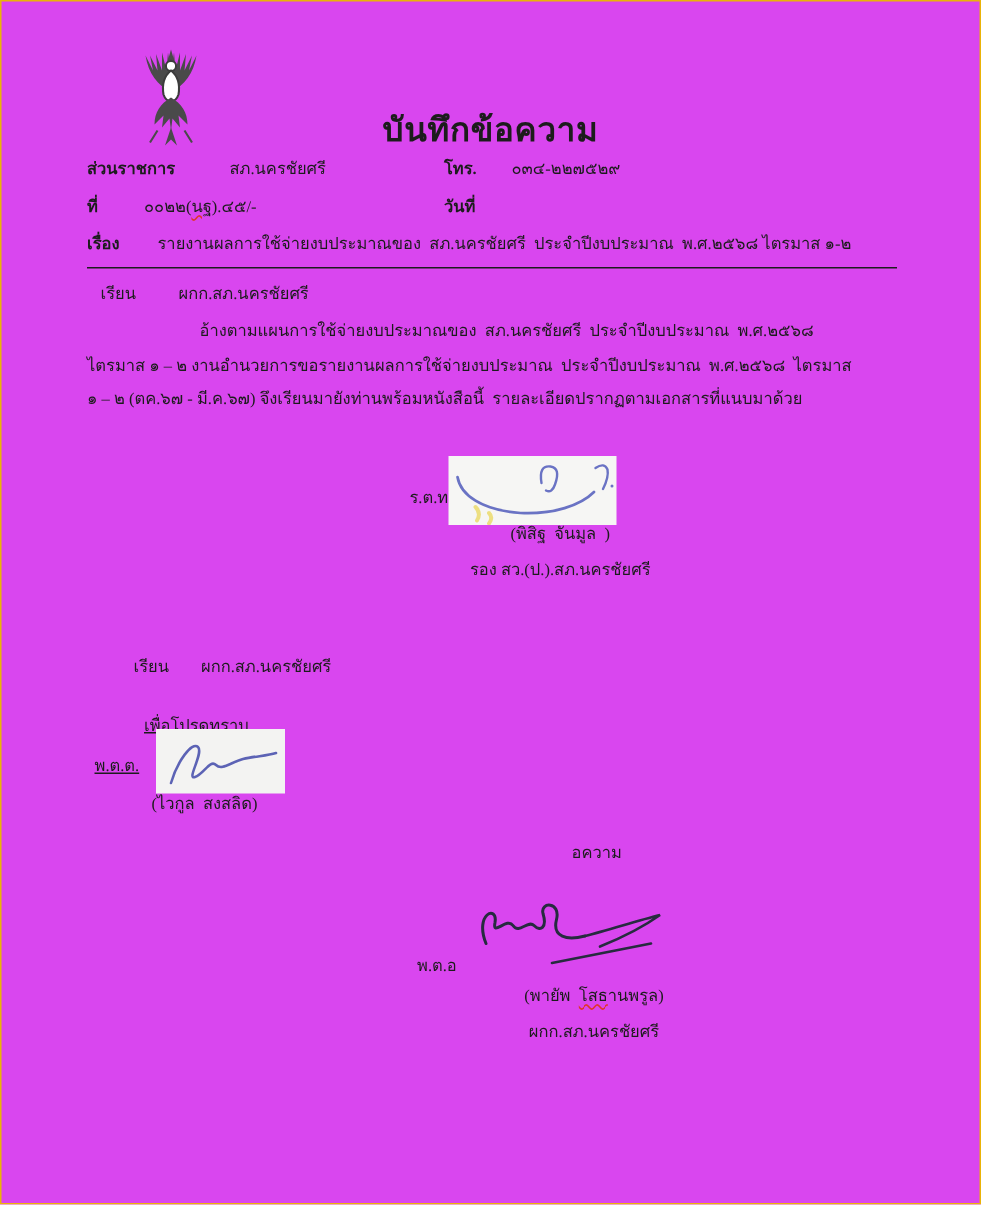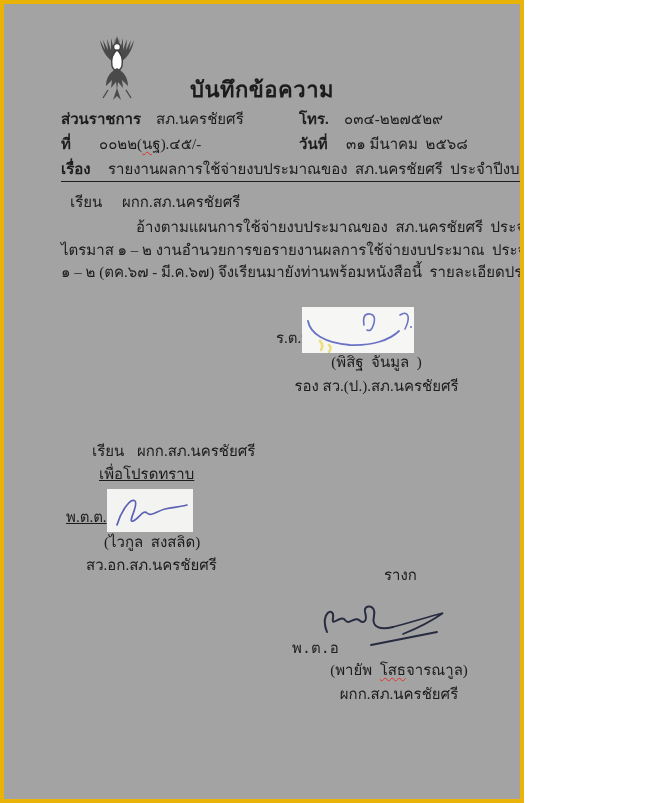--- a/index.html
+++ b/index.html
@@ -1,26 +1,26 @@
 <!DOCTYPE html>
 <html><head>
 <meta charset="utf-8">
 <style>
   html,body { margin:0; padding:0; background:#ffffff; }
   #page {
     position:relative;
-    width:524px; height:803px;
-    background:#a3a3a3;
+    width:654px; height:803px;
+    background:#d946ef;
     font-family:"Liberation Serif", serif;
     color:#1c1c1c;
     overflow:hidden;
-    border:4px solid #eab308;
+    border:1px solid #eab308;
     box-sizing:border-box;
   }
-  .t { position:absolute; white-space:pre; font-size:15px; line-height:1.25; }
+  .t { position:absolute; white-space:pre; font-size:11px; line-height:1.25; }
   .b { font-weight:bold; }
   .title { font-size:22px; font-weight:bold; letter-spacing:0.5px; }
   .center { text-align:center; }
   .rule { position:absolute; border-top:1.6px solid #1c1c1c; }
   .squiggle {
     text-decoration-line: underline;
     text-decoration-style: wavy;
     text-decoration-color: #e0342b;
     text-decoration-thickness: 1px;
     text-underline-offset: 2px;
@@ -56,21 +56,20 @@
   <div class="t title" style="left:0; right:0; top:72px; text-align:center;">บันทึกข้อความ</div>
 
   <div class="t b" style="left:57px; top:106px;">ส่วนราชการ</div>
   <div class="t" style="left:152px; top:106px;">สภ.นครชัยศรี</div>
   <div class="t b" style="left:295px; top:106px;">โทร.</div>
   <div class="t" style="left:340px; top:106px;font-family:Liberation Serif, serif;">๐๓๔-๒๒๗๕๒๙</div>
 
   <div class="t b" style="left:57px; top:131px;">ที่</div>
   <div class="t" style="left:95px; top:131px;"><span>๐๐๒๒(</span><span class="squiggle">นฐ</span><span>).๔๕/-</span></div>
   <div class="t b" style="left:295px; top:131px;">วันที่</div>
-  <div class="t" style="left:342px; top:131px;">๓๑ มีนาคม  ๒๕๖๘</div>
 
   <div class="t b" style="left:57px; top:156px;">เรื่อง</div>
   <div class="t" style="left:104px; top:156px;">รายงานผลการใช้จ่ายงบประมาณของ  สภ.นครชัยศรี  ประจำปีงบประมาณ  พ.ศ.๒๕๖๘ ไตรมาส ๑-๒</div>
 
   <div class="rule" style="left:57px; top:177px; width:540px;"></div>
 
   <div class="t" style="left:66px; top:189px;">เรียน</div>
   <div class="t" style="left:118px; top:189px;">ผกก.สภ.นครชัยศรี</div>
 
   <div class="t" style="left:132px; top:214px;">อ้างตามแผนการใช้จ่ายงบประมาณของ  สภ.นครชัยศรี  ประจำปีงบประมาณ  พ.ศ.๒๕๖๘</div>
@@ -85,37 +84,36 @@
       <path d="M62 18 q-2 -12 6 -11 q7 1 3 12 q-2 6 -6 4" stroke="#6a73c4" stroke-width="1.6"></path>
       <path d="M98 8 q6 -4 8 1 q1 5 -3 13" stroke="#6a73c4" stroke-width="1.6"></path>
       <circle cx="109" cy="20" r="1" fill="#6a73c4" stroke="none"></circle>
     </svg>
   </div>
   <div class="t center" style="left:290px; top:373px; width:165px;">รอง สว.(ป.).สภ.นครชัยศรี</div>
   <div class="t center" style="left:290px; top:349px; width:165px;">(พิสิฐ  จันมูล  )</div>
 
   <div class="t" style="left:88px; top:438px;">เรียน</div>
   <div class="t" style="left:133px; top:438px;">ผกก.สภ.นครชัยศรี</div>
-  <div class="t" style="left:95px; top:461px;text-decoration:underline;">เพื่อโปรดทราบ</div>
+  <div class="t" style="left:95px; top:477px;text-decoration:underline;">เพื่อโปรดทราบ</div>
 
   <div class="t" style="left:62px; top:504px;text-decoration:underline;">พ.ต.ต.</div>
   <div class="sigbox sig2bg" style="left:103px; top:485px; width:86px; height:43px;">
     <svg width="86" height="43" viewBox="0 0 86 43" fill="none" stroke="#5c63b5" stroke-width="1.7" stroke-linecap="round">
       <path d="M10 36 C14 22 24 8 28 12 C32 16 20 34 26 32 C32 30 36 20 40 24 C44 28 50 22 58 20 C66 18 74 18 80 16"></path>
     </svg>
   </div>
   <div class="t" style="left:100px; top:529px;">(ไวกูล  สงสลิด)</div>
-  <div class="t" style="left:82px; top:552px;">สว.อก.สภ.นครชัยศรี</div>
 
-  <div class="t" style="left:380px; top:562px;">รางก</div>
+  <div class="t" style="left:380px; top:562px;">อความ</div>
 
   <div class="sigbox" style="left:303px; top:596px; width:148px; height:56px;">
     <svg width="148" height="56" viewBox="0 0 148 56" fill="none" stroke="#262b3f" stroke-width="2" stroke-linecap="round">
       <path d="M20 32 C12 12 28 6 26 18 C24 28 34 14 38 20 C42 26 48 16 52 20 C56 24 61 22 58 12 C56 4 70 4 67 16 C64 28 74 30 86 27"></path>
       <path d="M86 27 C102 23 120 17 136 13 C122 23 106 30 96 34" stroke-width="1.8"></path>
       <path d="M64 45 L130 32" stroke-width="1.8"></path>
     </svg>
   </div>
-  <div class="t" style="left:288px; top:637px;font-family:Liberation Mono, monospace;">พ.ต.อ</div>
-  <div class="t center" style="left:315px; top:657px; width:160px;"><span>(พายัพ  </span><span class="squiggle">โสธ</span><span>จารณาูล)</span></div>
+  <div class="t" style="left:277px; top:637px;">พ.ต.อ</div>
+  <div class="t center" style="left:315px; top:657px; width:160px;"><span>(พายัพ  </span><span class="squiggle">โสธ</span><span>านพรูล)</span></div>
   <div class="t center" style="left:315px; top:681px; width:160px;">ผกก.สภ.นครชัยศรี</div>
 
 </div>
 
 </body></html>

